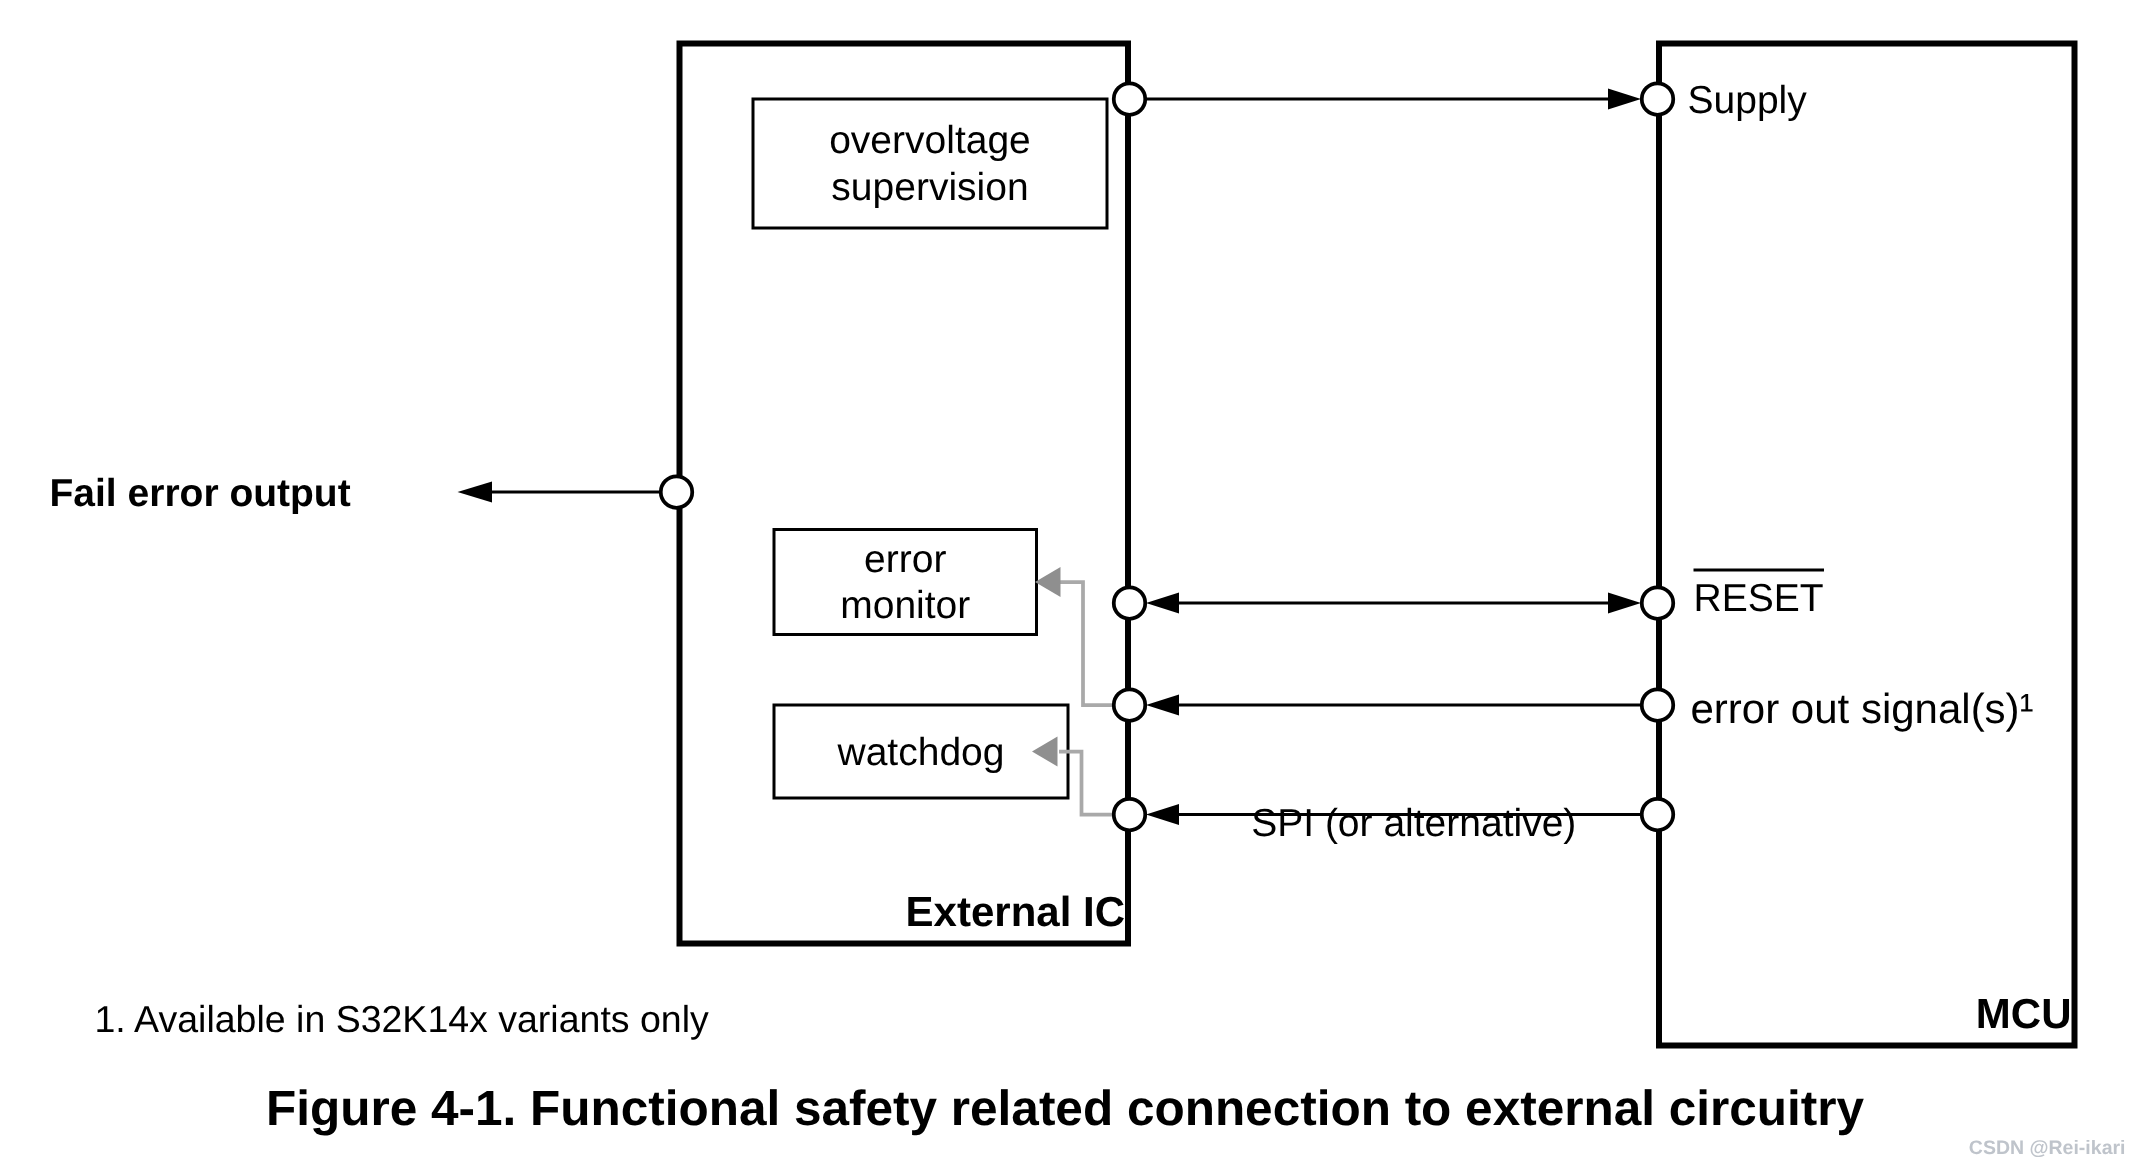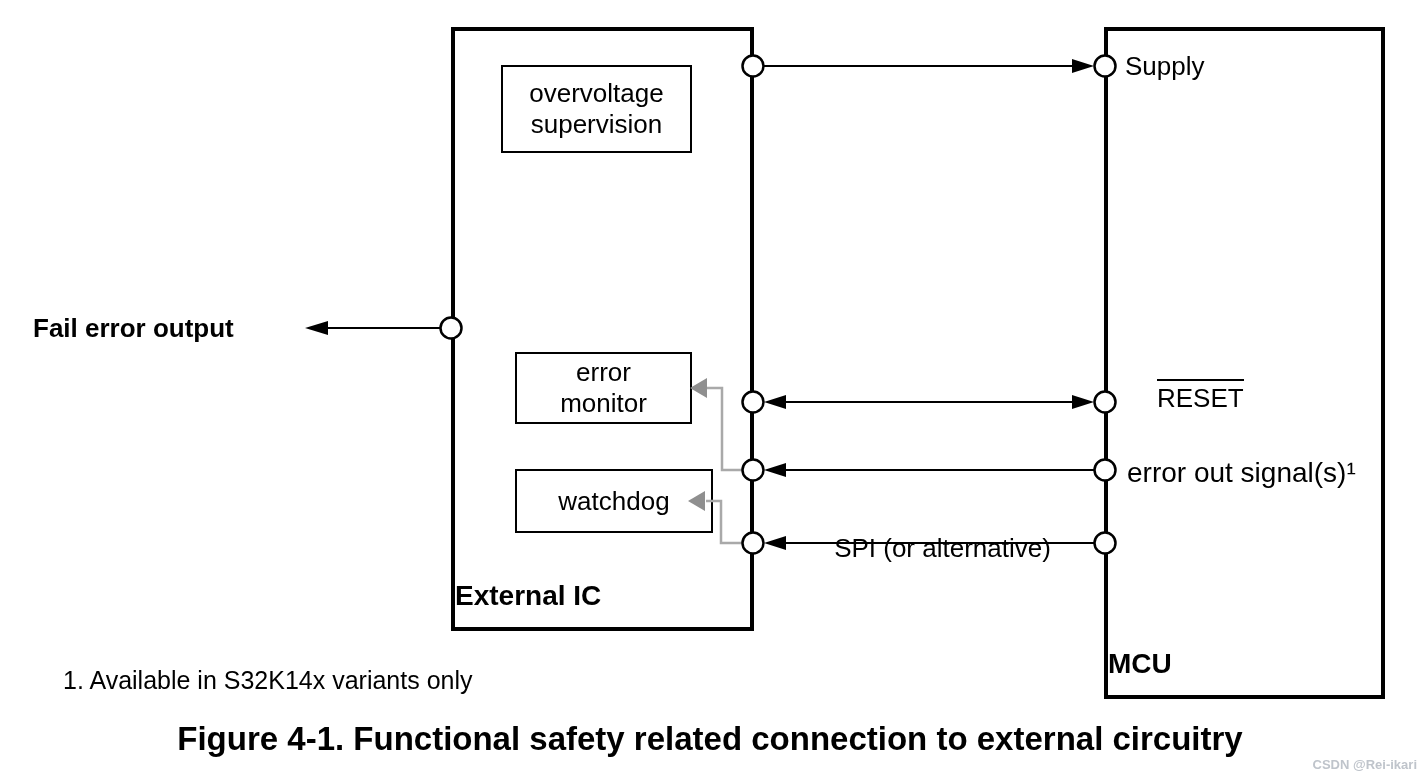--- a/index.html
+++ b/index.html
@@ -5,37 +5,37 @@
   html,body{margin:0;padding:0;background:#ffffff;}
   .canvas{
     position:relative;width:1420px;height:777px;background:#fff;overflow:hidden;
     font-family:"Liberation Sans","DejaVu Sans",sans-serif;color:#000;
   }
   
   .bigbox{position:absolute;border:4px solid var(--line,#000);box-sizing:border-box;background:#fff;}
   .bigbox.external{left:451px;top:27px;width:303px;height:604px;}
   .bigbox.mcu{left:1104px;top:27px;width:281px;height:672px;}
   .bigbox-title{
-    position:absolute;left:0;right:0;bottom:17px;text-align:left;
+    position:absolute;left:0;right:0;bottom:5px;text-align:right;
     font-size:28px;font-weight:bold;line-height:28px;margin-top:12px;
   }
   
   .block{
     position:absolute;border:2px solid var(--line,#000);box-sizing:border-box;background:#fff;
     display:flex;align-items:center;justify-content:center;text-align:center;
     font-size:26px;line-height:31px;
   }
   .block span{white-space:pre-line;}
-  .block.overvoltage{left:501px;top:65px;width:191px;height:88px;}
+  .block.overvoltage{left:501px;top:65px;width:238px;height:88px;}
   .block.errmon{left:515px;top:352px;width:177px;height:72px;}
   .block.wdog{left:515px;top:469px;width:198px;height:64px;}
   
   .plabel{position:absolute;font-size:26px;line-height:26px;white-space:nowrap;}
   .plabel.supply{left:1125px;top:53px;}
-  .plabel.reset{left:1129px;top:379px;margin-left:28px;}
+  .plabel.reset{left:1129px;top:379px;}
   .plabel.reset .overline{display:inline-block;border-top:2.5px solid var(--line,#000);padding-top:4px;line-height:26px;}
   .plabel.errout{left:1127px;top:461px;font-size:28px;line-height:24px;}
   .plabel.spi{left:810px;top:535px;width:265px;text-align:center;}
   .plabel.failsafe{left:33px;top:315px;font-weight:bold;}
   
   svg.layer{position:absolute;left:0;top:0;pointer-events:none;}
   svg .ln{stroke:var(--line,#000);stroke-width:2;}
   svg .hd{fill:var(--line,#000);stroke:none;}
   svg .gln{stroke:var(--connector-gray-line,#a9a9a9);stroke-width:2.5;fill:none;}
   svg .ghd{fill:var(--connector-gray,#8f8f8f);stroke:none;}

